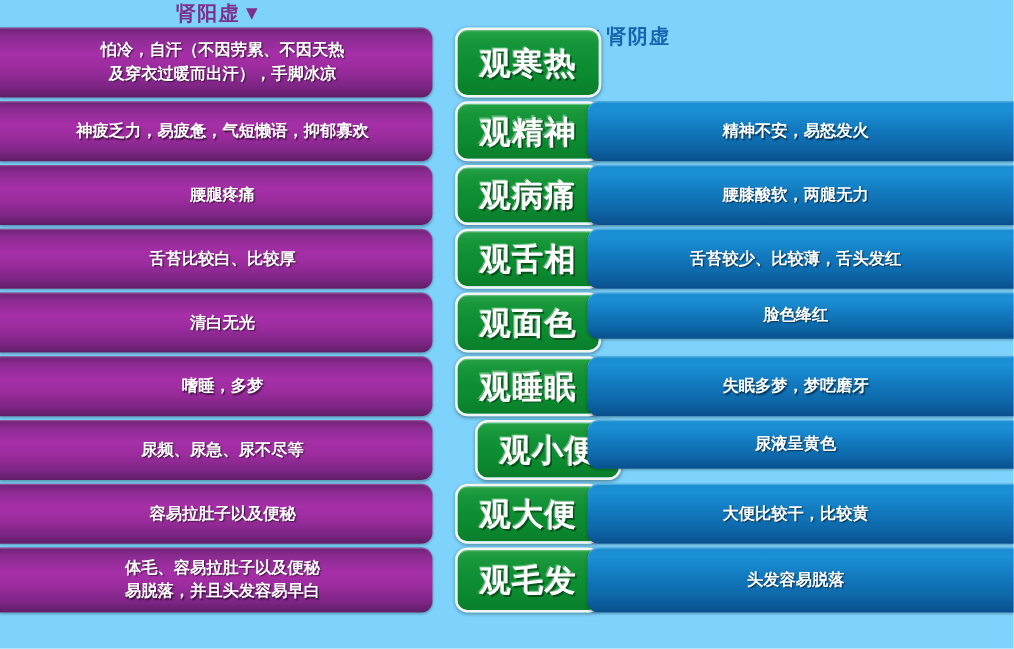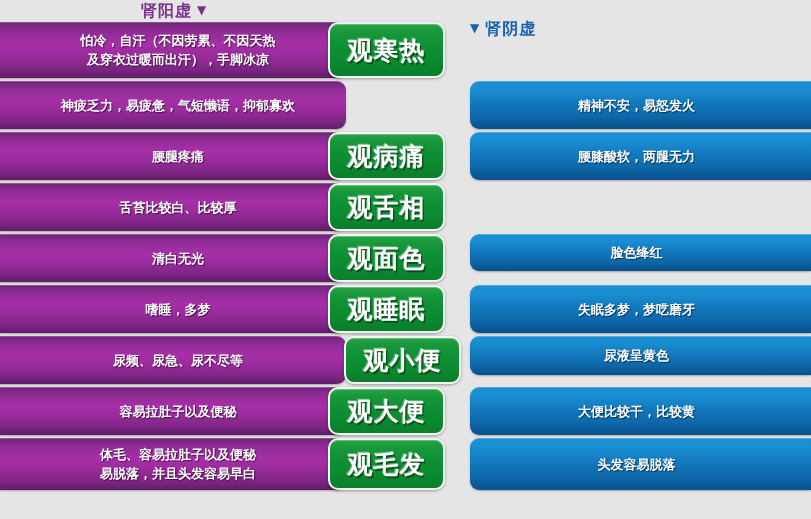--- a/index.html
+++ b/index.html
@@ -11,21 +11,21 @@
     width: 811px;
     height: 519px;
     overflow: hidden;
     font-family: "DejaVu Sans", "Liberation Sans", sans-serif;
   }
 
   .board {
     position: relative;
     width: 811px;
     height: 519px;
-    background: #e5e5e5;
+    background: #7dd3fc;
   }
 
   
   .header {
     position: absolute;
     top: 0;
     left: 0;
     width: 811px;
     height: 22px;
   }
@@ -101,21 +101,21 @@
         #5f1d66 100%);
     box-shadow: inset 0 1px 0 rgba(255,255,255,0.22),
                 0 1px 2px rgba(0,0,0,0.28);
     font-size: 13px;
     line-height: 19px;
     padding: 0 18px 0 28px;
   }
 
   
   .cell-mid {
-    left: 328px;
+    left: 364px;
     width: 117px;
     border-radius: 10px;
     border: 2px solid #f1f6f3;
     background:
       linear-gradient(to bottom,
         #27a347 0%,
         #17973a 18%,
         #0f8f33 45%,
         #0b8a2f 70%,
         #0a7e2b 100%);
@@ -176,20 +176,23 @@
 及穿衣过暖而出汗），手脚冰凉</span>
         </div>
         <div class="cell cell-mid" style="height: 56px;">
           <span class="cell-text">观寒热</span>
         </div>
       </div>
       <div class="row" style="height: 48px;">
         <div class="cell cell-left" style="height: 48px;">
           <span class="cell-text">神疲乏力，易疲惫，气短懒语，抑郁寡欢</span>
         </div>
+        <div class="cell cell-mid" style="height: 48px;">
+          <span class="cell-text">观精神</span>
+        </div>
         <div class="cell cell-right" style="height: 48px;">
           <span class="cell-text">精神不安，易怒发火</span>
         </div>
       </div>
       <div class="row" style="height: 48px;">
         <div class="cell cell-left" style="height: 48px;">
           <span class="cell-text">腰腿疼痛</span>
         </div>
         <div class="cell cell-mid" style="height: 48px;">
           <span class="cell-text">观病痛</span>
@@ -197,20 +200,23 @@
         <div class="cell cell-right" style="height: 48px;">
           <span class="cell-text">腰膝酸软，两腿无力</span>
         </div>
       </div>
       <div class="row" style="height: 48px;">
         <div class="cell cell-left" style="height: 48px;">
           <span class="cell-text">舌苔比较白、比较厚</span>
         </div>
         <div class="cell cell-mid" style="height: 48px;">
           <span class="cell-text">观舌相</span>
+        </div>
+        <div class="cell cell-right" style="height: 48px;">
+          <span class="cell-text">舌苔较少、比较薄，舌头发红</span>
         </div>
       </div>
       <div class="row" style="height: 48px;">
         <div class="cell cell-left" style="height: 48px;">
           <span class="cell-text">清白无光</span>
         </div>
         <div class="cell cell-mid" style="height: 48px;">
           <span class="cell-text">观面色</span>
         </div>
         <div class="cell cell-right" style="height: 37px;">

